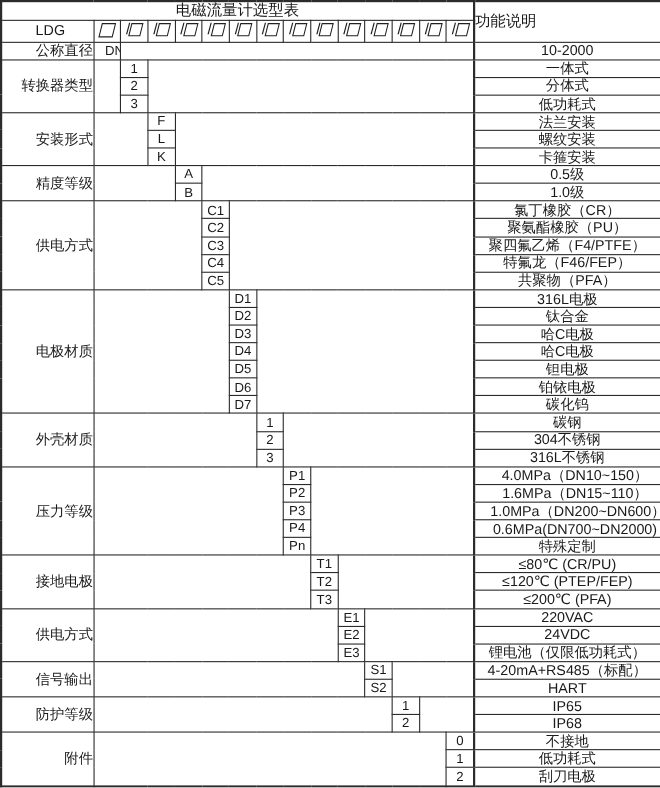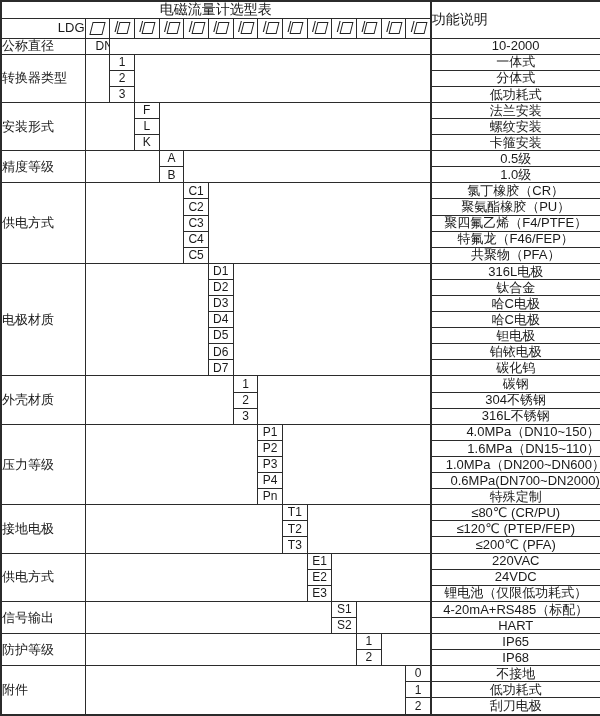--- a/index.html
+++ b/index.html
@@ -6,26 +6,26 @@
   body{width:600px;height:716px;overflow:hidden;
        font-family:"Liberation Sans","DejaVu Sans",sans-serif;color:#1a1a1a;}
   table{width:600px;height:716px;table-layout:fixed;border-collapse:collapse;
         border:2px solid #2b2b2b;}
   td{border:1px solid #2b2b2b;padding:0;vertical-align:middle;overflow:hidden;
      white-space:nowrap;line-height:1.05;}
   tr.r-title{height:17px;}
   tr.r-slots{height:20px;}
   .title{text-align:center;font-size:14px;}
   .fhead{text-align:left;font-size:14px;border-left:2px solid #2b2b2b;}
-  .ldg{text-align:right;font-size:13px;padding-left:5px;}
-  .lab{text-align:left;font-size:13px;}
+  .ldg{text-align:center;font-size:13px;padding-left:5px;}
+  .lab{text-align:right;font-size:13px;}
   .code{text-align:center;font-size:12px;}
   .code.dn{text-align:right;padding-left:10px;}
   .func{text-align:center;font-size:13px;border-left:2px solid #2b2b2b;margin-left:40px;}
-  .func.left{text-align:right;padding-left:14px;}
+  .func.left{text-align:center;padding-left:14px;}
   .sp{background:#ffffff;}
   .slot{text-align:center;}
   .slot .sl{font-size:14px;display:inline-block;vertical-align:middle;
             transform:translateY(-1px);}
   .slot .box{display:inline-block;width:9px;height:10px;border:1px solid #222;
              transform:skewX(-14deg);vertical-align:middle;}
   .slot.first .box{width:11px;height:11px;}
 </style>
 </head>
 <body>

